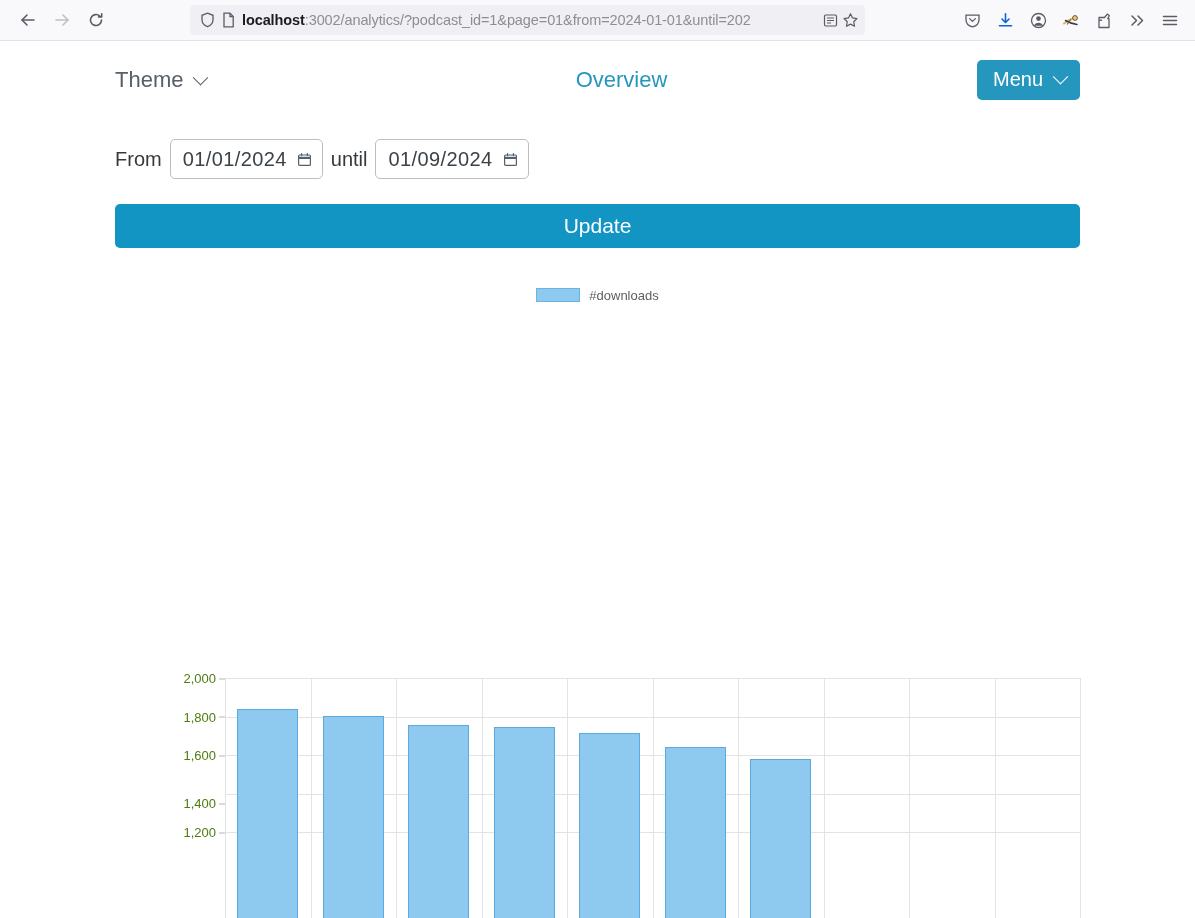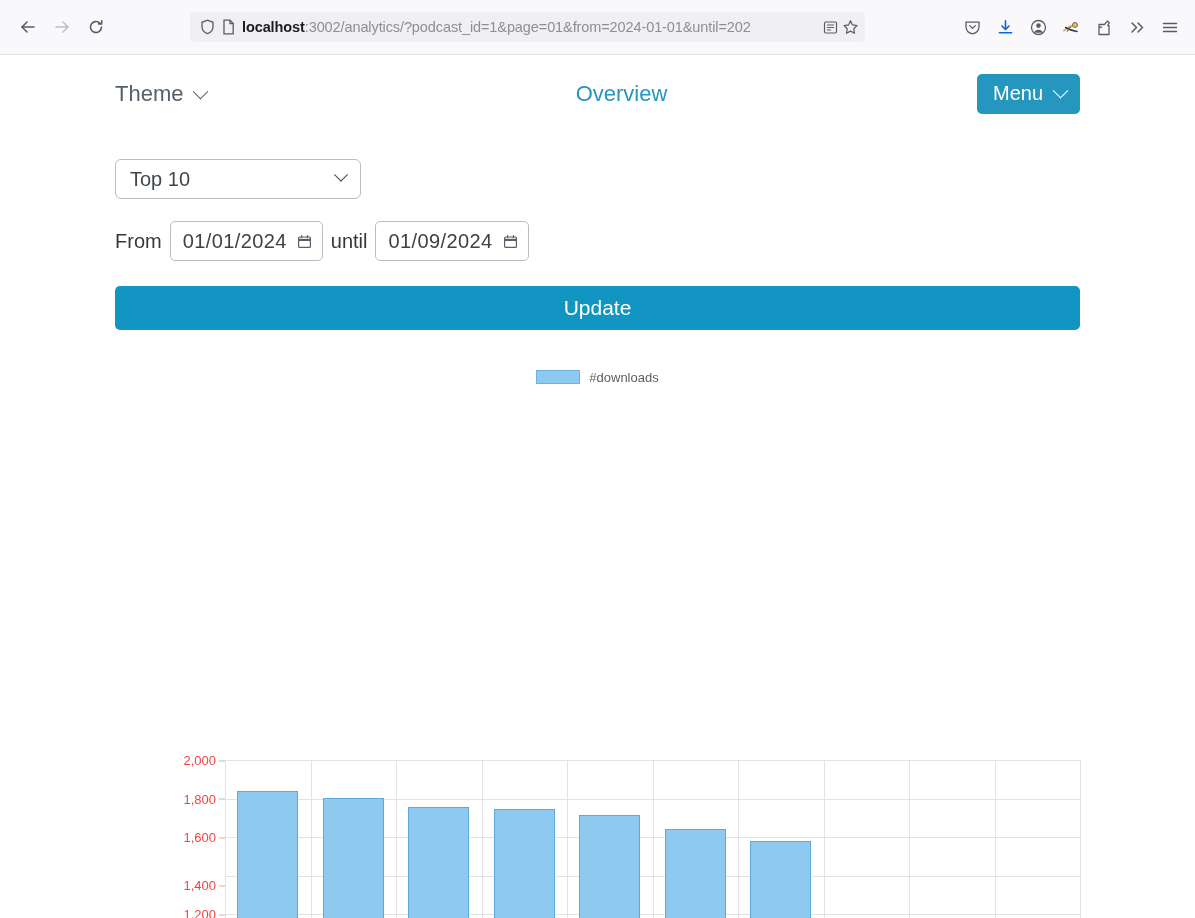--- a/index.html
+++ b/index.html
@@ -7,21 +7,21 @@
   body {
     width: 1195px; height: 918px;
     background: #ffffff;
     font-family: "Liberation Sans", sans-serif;
     overflow: hidden;
     position: relative;
   }
 
   
   .browser-bar {
-    height: 55px;
+    height: 41px;
     width: 100%;
     background: #f9f9fb;
     border-bottom: 1px solid #e2e2e5;
     display: flex;
     align-items: center;
     padding: 0 12px;
     position: relative;
   }
   .nav-btns { display: flex; align-items: center; gap: 2px; }
   .nav-btn {
@@ -223,21 +223,21 @@
     width: 1px;
     height: 386px;
     background: #d5d5d5;
   }
   .ytick {
     position: absolute;
     right: 100%;
     transform: translateY(-50%);
     padding-right: 9px;
     font-size: 13px;
-    color: #ef4444;
+    color: #4d7c0f;
     white-space: nowrap;
   }
   .ytick::after {
     content: "";
     position: absolute;
     right: 0; top: 50%;
     width: 6px; height: 1px;
     background: #b8b8b8;
   }
   .bar {
@@ -358,24 +358,20 @@
       <span class="chev"></span>
     </div>
     <div class="nav-title">Overview</div>
     <button class="menu-btn">
       <span>Menu</span>
       <span class="chev"></span>
     </button>
   </div>
 
   <div class="controls">
-    <div class="select-box">
-      <span>Top 10</span>
-      <span class="chev"></span>
-    </div>
 
     <div class="daterow">
       <span>From</span>
       <div class="date-input">
         <span>01/01/2024</span>
         <span class="cal-ico">
           <svg width="15" height="15" viewBox="0 0 15 15" fill="none" stroke="currentColor" stroke-width="1.2">
               <rect x="1.6" y="3" width="11.8" height="10.4" rx="1"></rect>
               <path d="M1.6 5.9h11.8" stroke-width="2.2"></path>
               <path d="M4.6 1.6v2M10.4 1.6v2" stroke-linecap="round"></path>

